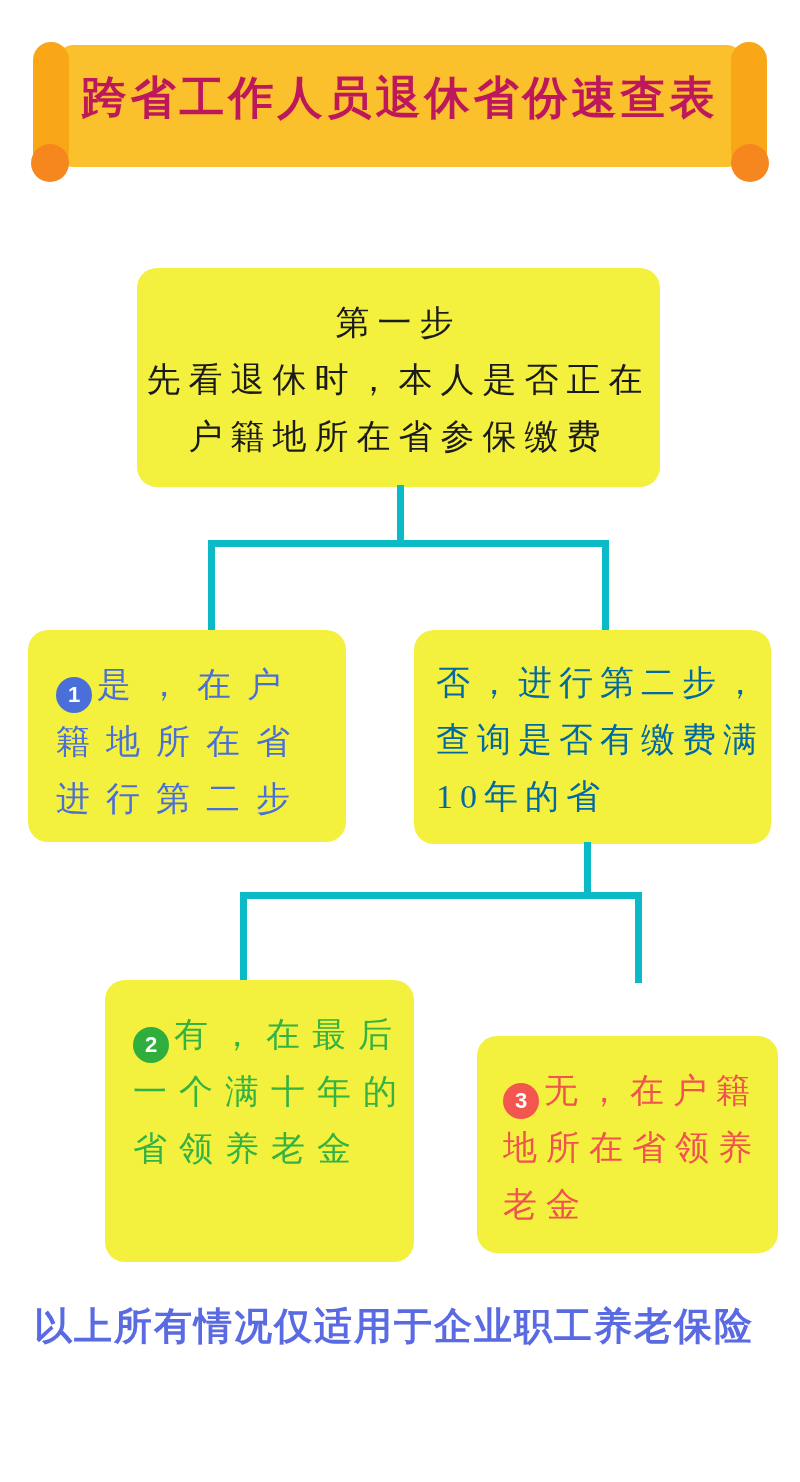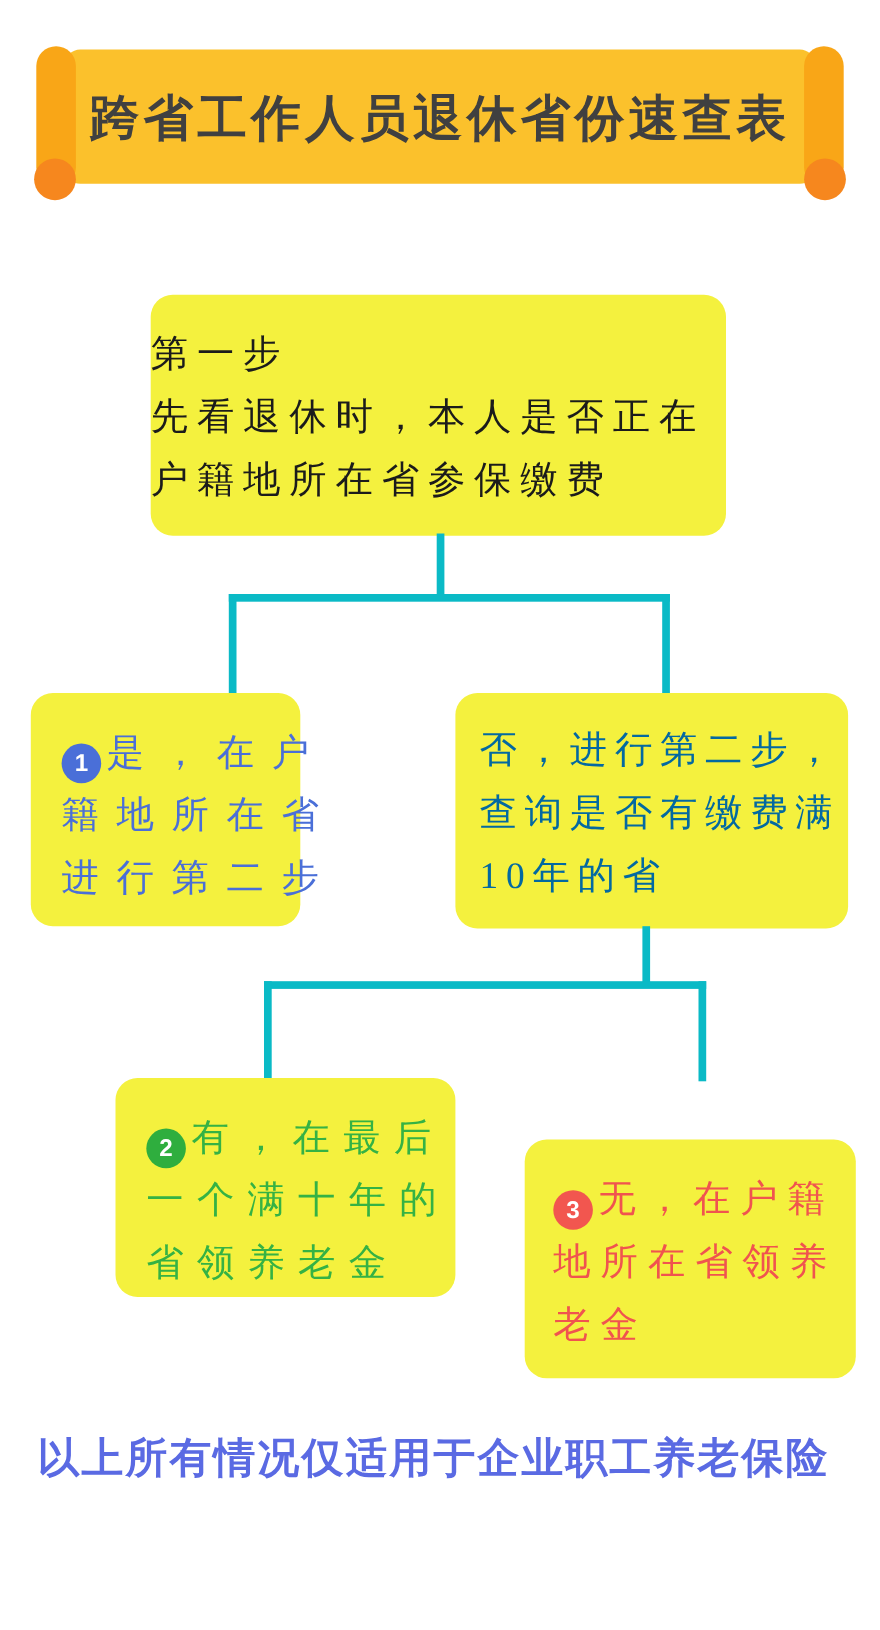--- a/index.html
+++ b/index.html
@@ -19,38 +19,38 @@
   }
   .banner-roll.left{left:0;}
   .banner-roll.right{right:0;}
   .banner-knob{
     position:absolute;top:104px;width:38px;height:38px;background:#F6871E;
     border-radius:50%;z-index:3;
   }
   .banner-knob.left{left:-2px;}
   .banner-knob.right{right:-2px;}
   .banner-title{
-    position:absolute;left:26px;right:26px;top:13px;height:122px;z-index:4;
+    position:absolute;left:26px;right:26px;top:3px;height:122px;z-index:4;
     display:flex;align-items:center;justify-content:center;
-    font-size:45px;font-weight:900;color:#404040;letter-spacing:4px;
+    font-size:45px;font-weight:900;color:#be185d;letter-spacing:4px;
     transform:translateY(-6px);white-space:nowrap;
   }
   
   .fbox{position:absolute;background:#F4F13E;border-radius:20px;box-sizing:border-box;}
   .fbox .line{white-space:nowrap;}
   #box-step1{left:137px;top:268px;width:523px;height:219px;
-    padding-top:26px;font-size:34px;color:#1b1b1b;
+    padding-top:26px;text-align:center;font-size:34px;color:#1b1b1b;
     letter-spacing:8px;line-height:57px;}
-  #box-yes{left:28px;top:630px;width:245px;height:212px;
+  #box-yes{left:28px;top:630px;width:318px;height:212px;
     padding:26px 16px 0 28px;font-size:34px;color:#4A6FD8;
     letter-spacing:16px;line-height:57px;}
   #box-no{left:414px;top:630px;width:357px;height:214px;
     padding:24px 0 0 22px;font-size:34px;color:#0369a1;
     letter-spacing:7px;line-height:57px;}
-  #box-has{left:105px;top:980px;width:309px;height:199px;
+  #box-has{left:105px;top:980px;width:309px;height:282px;
     padding:26px 0 0 28px;font-size:34px;color:#35B244;
     letter-spacing:12px;line-height:57px;}
   #box-none{left:477px;top:1036px;width:301px;height:217px;
     padding:26px 0 0 26px;font-size:34px;color:#F0544F;
     letter-spacing:9px;line-height:57px;}
   
   .badge{
     display:inline-flex;width:36px;height:36px;border-radius:50%;
     align-items:center;justify-content:center;color:#ffffff;
     font-size:22px;font-weight:bold;letter-spacing:0;

